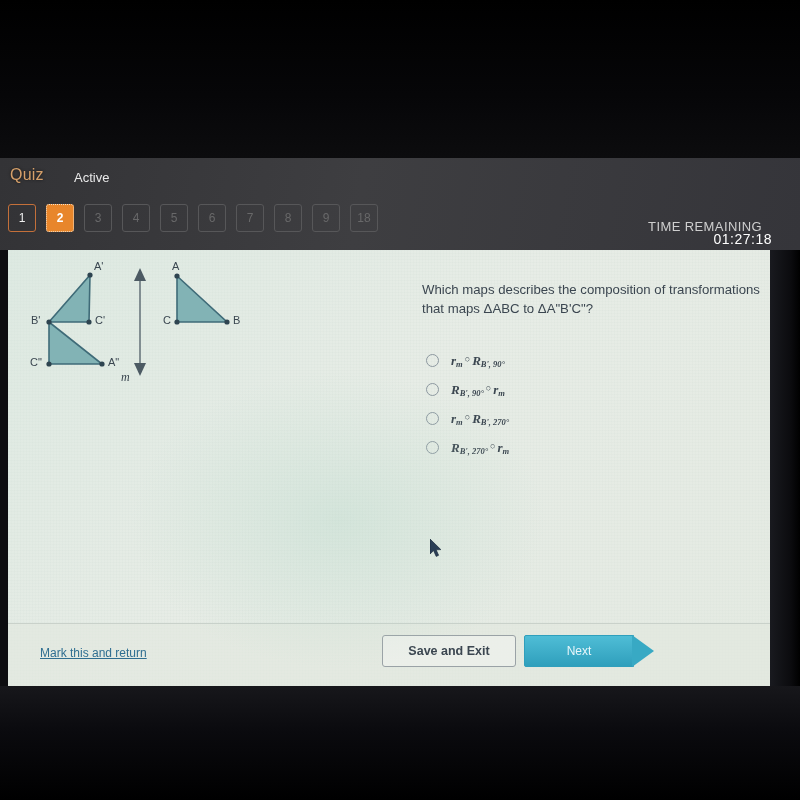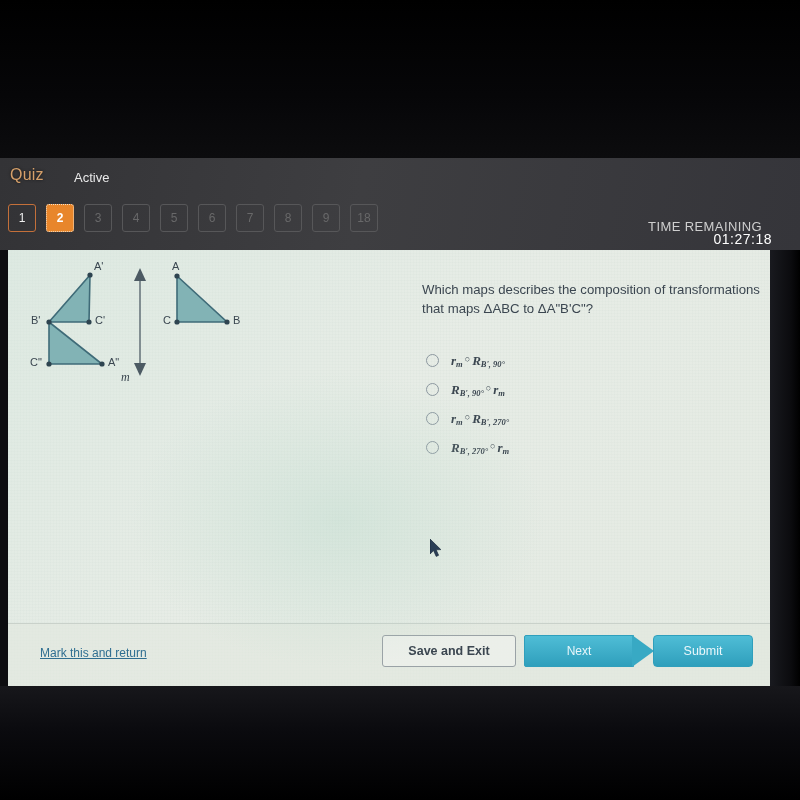--- a/index.html
+++ b/index.html
@@ -313,21 +313,20 @@
         <span class="opt-text"><span>R</span><sub>B', 270°</sub><span class="ring">○</span><span>r</span><sub>m</sub></span>
       </div>
 
     </div>
 
     <div class="panel-footer">
       <a class="mark-link" href="#">Mark this and return</a>
       <div class="btn-save">Save and Exit</div>
       <div class="btn-next">Next</div>
       <div class="btn-next-arrow"></div>
-      <div class="btn-submit">Submit</div>
     </div>
 
   </div>
 
   <div class="dark-bottom"></div>
 
   <div class="cursor">
     <svg width="14" height="20" viewBox="0 0 14 20">
       <polygon points="0,0 0,15 3.6,11.6 6.2,17.4 8.6,16.3 6.1,10.8 10.8,10.6" fill="#2b3f57" stroke="#1b2a3c" stroke-width="0.7"></polygon>
     </svg>

